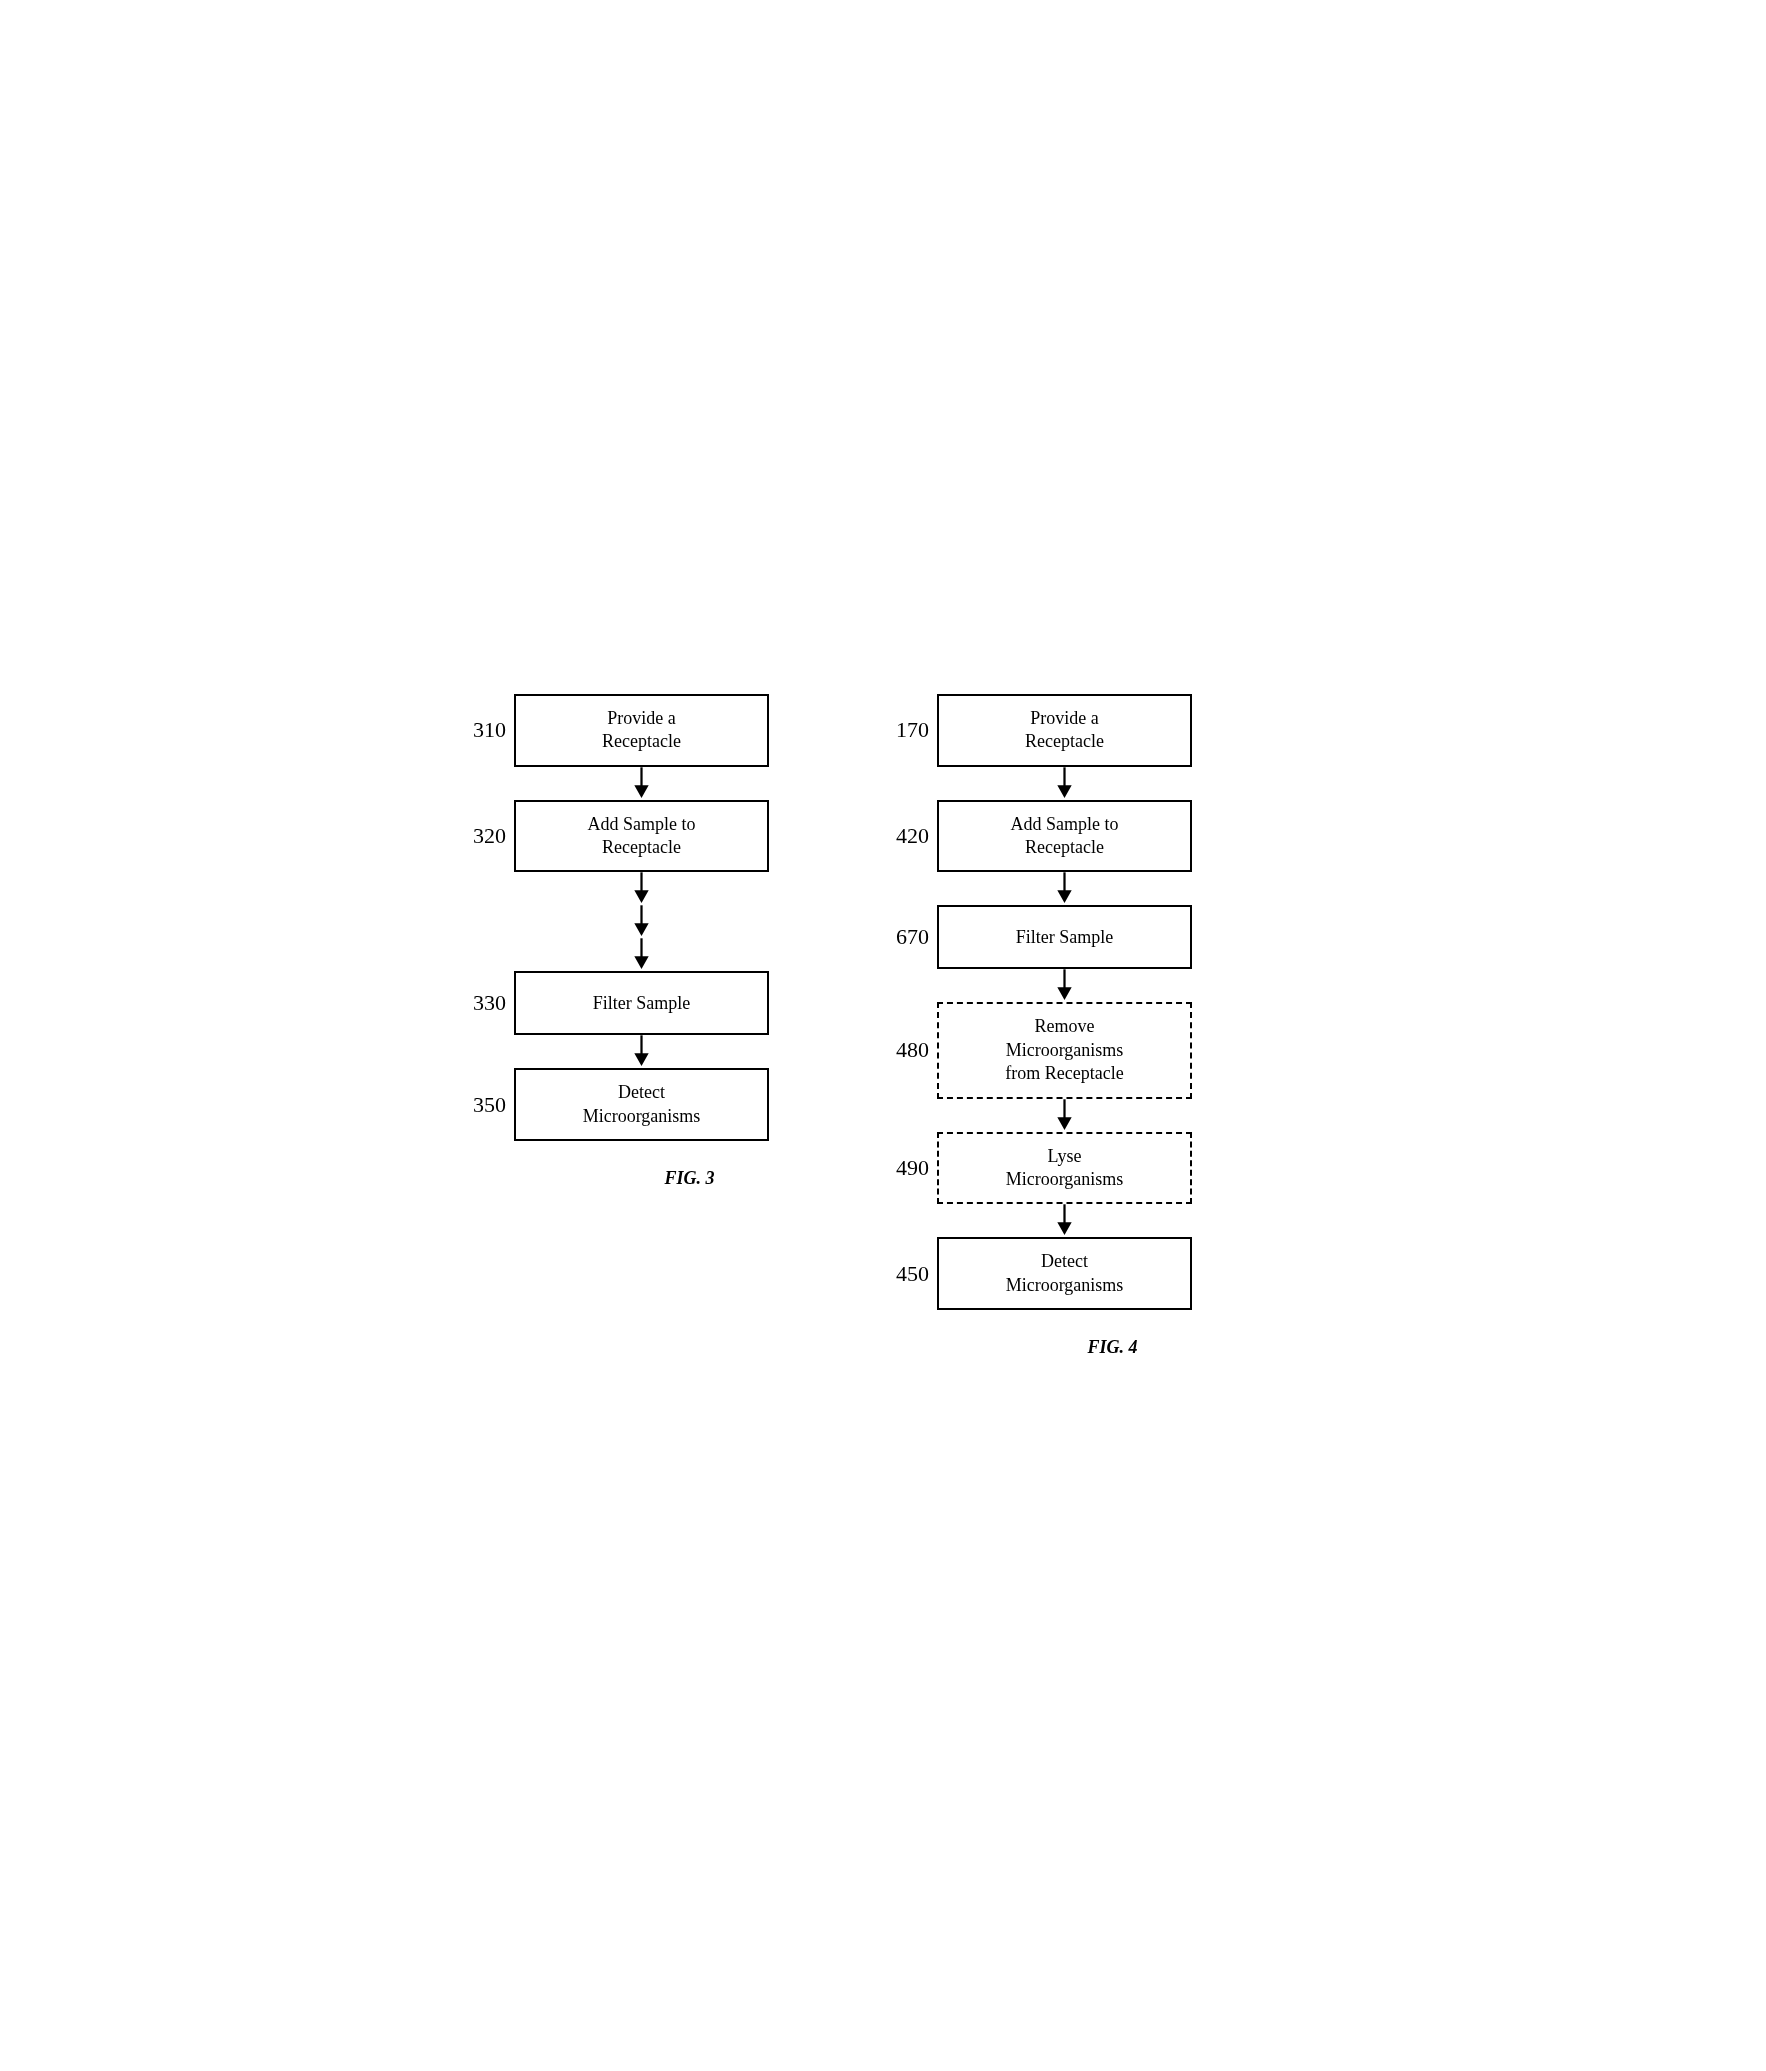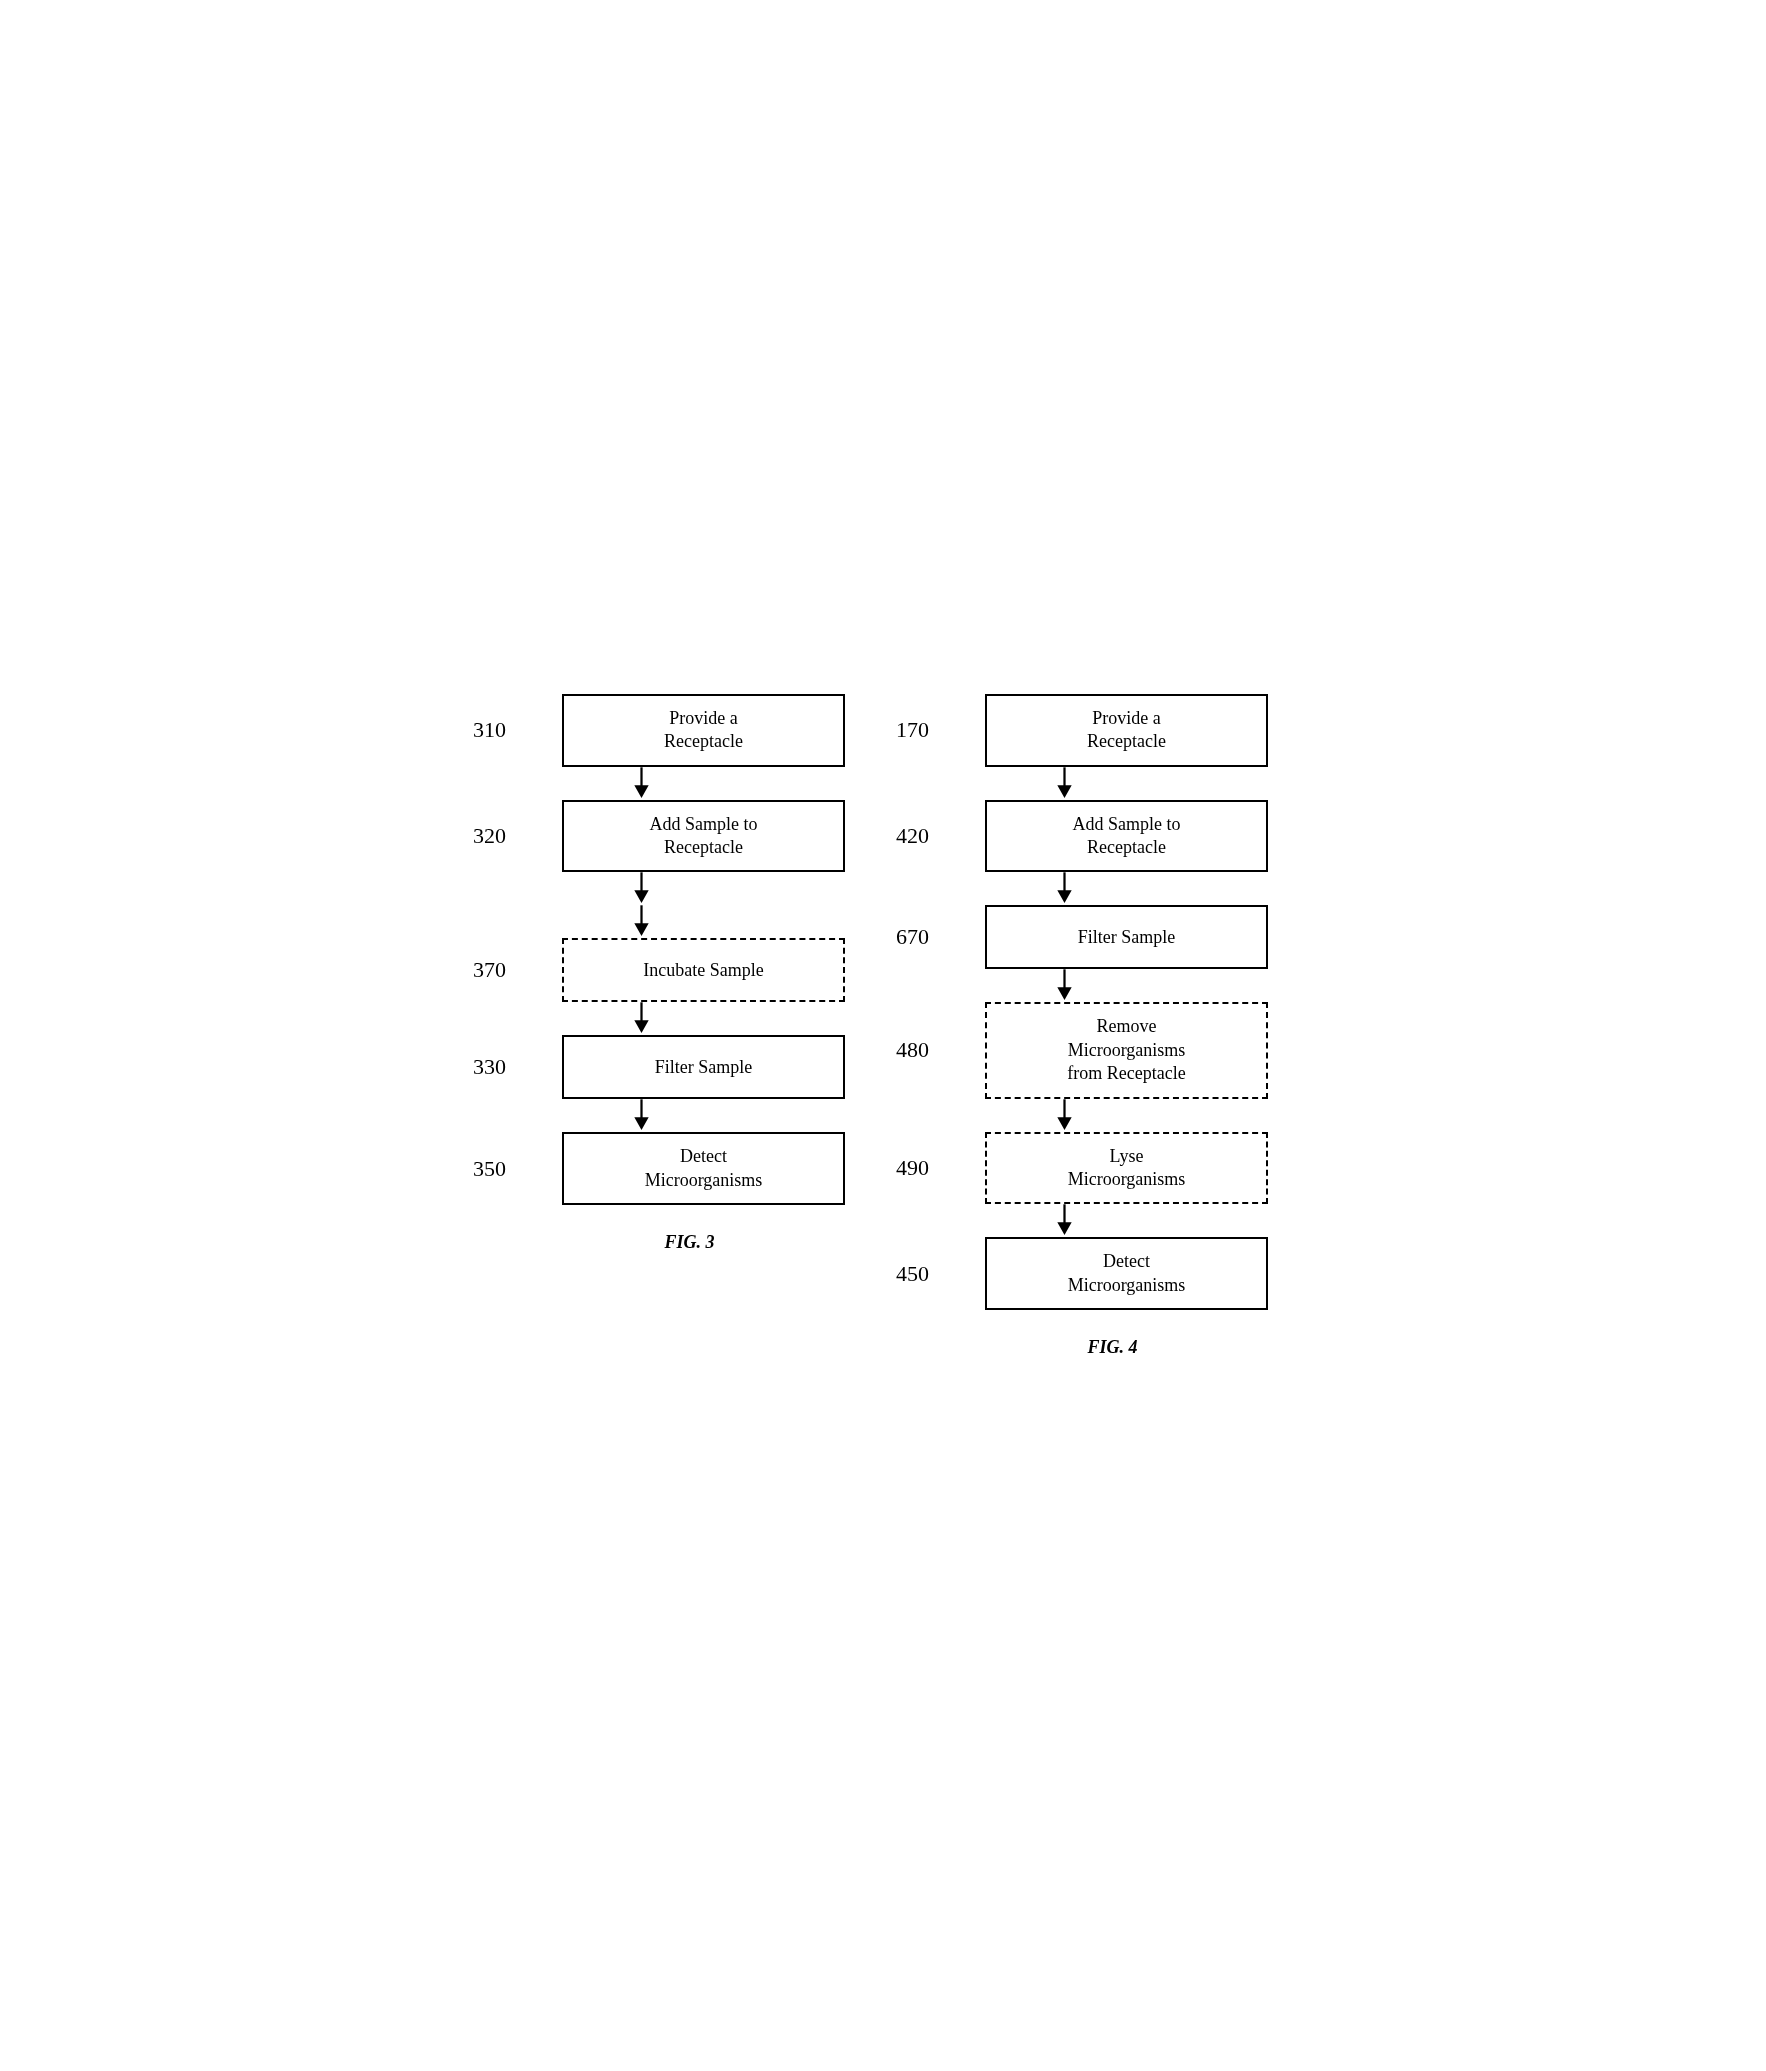--- a/index.html
+++ b/index.html
@@ -49,33 +49,32 @@
       text-align: right;
       margin-right: 7.3px;
       font-style: normal;
       position: absolute;
       left: -53px;
       top: 50%;
       transform: translateY(-50%);
     }
     .step-box {
       border: 2.3px solid #000;
-      width: 283px;
+      width: 255px;
       min-height: 64px;
       display: flex;
       align-items: center;
       justify-content: center;
       text-align: center;
       font-size: 18px;
       padding: 11px 14.5px;
       line-height: 1.3;
       background: #fff;
       position: relative;
       left: 0;
-      margin-left: 48px;
     }
     .step-box.dashed {
       border: 2.3px dashed #000;
     }
     .arrow-down {
       width: 255px;
       display: flex;
       justify-content: center;
       margin: 0;
     }
@@ -132,26 +131,20 @@
             </svg>
         </div>
 
         <div class="arrow-down">
           <svg width="27" height="33" viewBox="0 0 30 36">
               <line x1="15" y1="0" x2="15" y2="24" stroke="#000" stroke-width="2.5"></line>
               <polygon points="7,20 15,34 23,20" fill="#000"></polygon>
             </svg>
         </div>
 
-        <div class="step-row">
-          <div class="step-wrapper">
-            <span class="step-label">370</span>
-            <div class="step-box dashed">Incubate Sample</div>
-          </div>
-        </div>
         <div class="arrow-down">
           <svg width="27" height="33" viewBox="0 0 30 36">
               <line x1="15" y1="0" x2="15" y2="24" stroke="#000" stroke-width="2.5"></line>
               <polygon points="7,20 15,34 23,20" fill="#000"></polygon>
             </svg>
         </div>
 
         <div class="step-row">
           <div class="step-wrapper">
             <span class="step-label">330</span>

